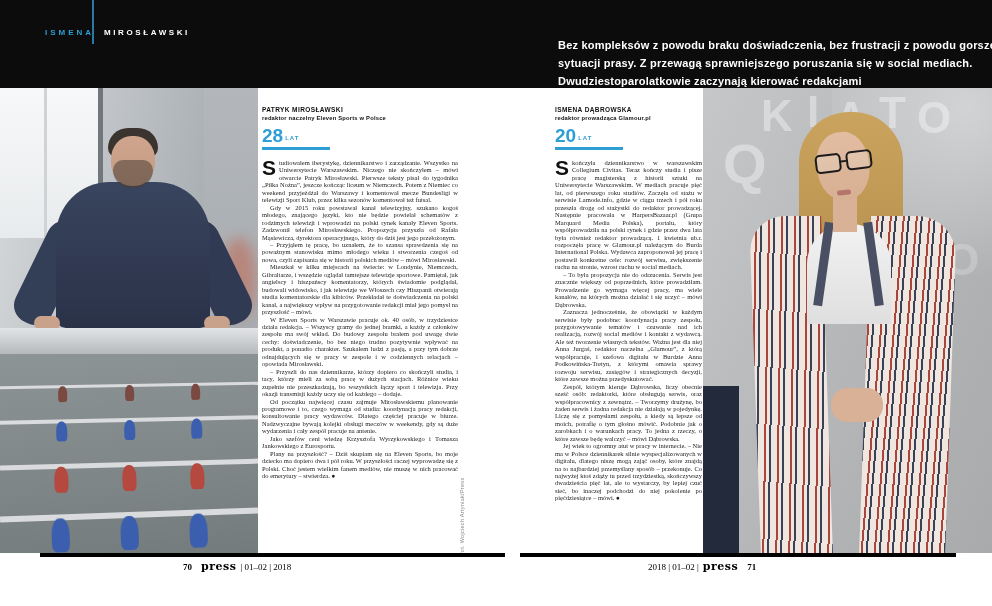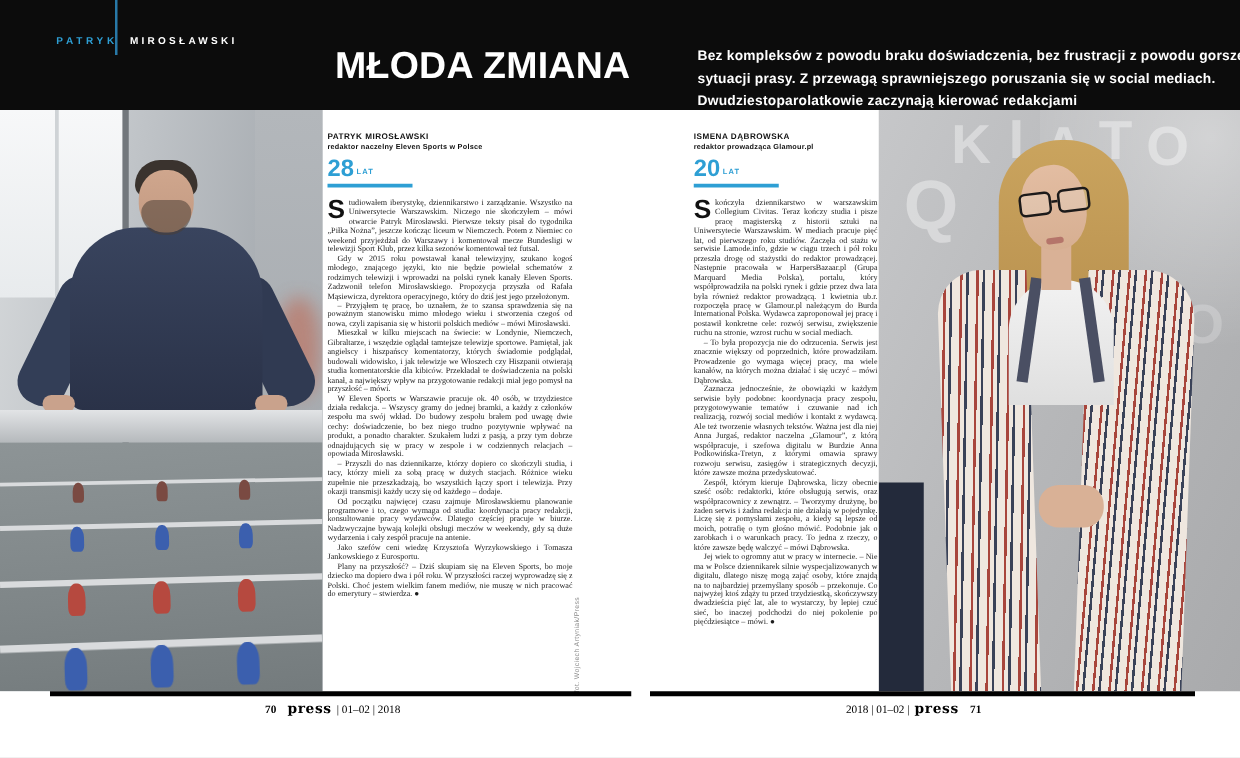--- a/index.html
+++ b/index.html
@@ -34,22 +34,22 @@
 
   
   .photo-credit{position:absolute;left:459px;top:446px;height:108px;writing-mode:vertical-rl;transform:rotate(180deg);
         font-size:5.5px;letter-spacing:.3px;color:#8a8a8a;font-family:"Liberation Sans",sans-serif;}
 
   
   .rule{position:absolute;top:553px;height:4px;background:#000;}
   .rule-left{left:40px;width:465px;}
   .rule-right{left:520px;width:436px;}
   .footer{position:absolute;top:560px;font-family:"Liberation Serif",serif;font-size:9px;color:#000;white-space:nowrap;}
-  .footer-left{left:207px;}
-  .footer-right{left:648px;width:142px;text-align:right;}
+  .footer-left{left:178px;}
+  .footer-right{left:648px;width:142px;text-align:left;}
   .footer .pg{font-weight:700;margin:0 5px;}
   .footer .logo{font-weight:700;font-size:11px;letter-spacing:.5px;margin:0 4px;font-family:"DejaVu Serif",serif;}
 
   
   .photo-left{position:absolute;left:0;top:88px;width:258px;height:465px;overflow:hidden;
       background:linear-gradient(100deg,#d6d9db 0%,#bfc3c7 35%,#a8adb2 70%,#999ea3 100%);}
   .photo-left > div{position:absolute;}
   .pl-window{left:0;top:0;width:98px;height:150px;background:linear-gradient(#f7f8f9,#e8ebed);}
   .pl-mullion{left:44px;top:0;width:3px;height:150px;background:#cfd3d6;}
   .pl-frame-v{left:98px;top:0;width:5px;height:270px;background:#72777c;}
@@ -102,24 +102,23 @@
   .pr-lapel-l{left:116px;top:134px;width:9px;height:84px;background:#4a4f63;transform:rotate(8deg);}
   .pr-lapel-r{left:166px;top:134px;width:9px;height:84px;background:#4a4f63;transform:rotate(-8deg);}
   .pr-hands{left:128px;top:300px;width:52px;height:34px;background:#d9b196;border-radius:16px;}
 </style>
 </head>
 <body>
 
 <div class="spread">
 
   <div class="topbar">
-    <span class="kicker-section">PATRYK</span>
+    <span class="kicker-section">ISMENA</span>
     <span class="kicker-divider"></span>
     <span class="kicker-subsection">MIROSŁAWSKI</span>
-    <h1 class="title">MŁODA ZMIANA</h1>
     <div class="standfirst">
         <div class="sf-line">Bez kompleksów z powodu braku doświadczenia, bez frustracji z powodu gorszej</div>
         <div class="sf-line">sytuacji prasy. Z przewagą sprawniejszego poruszania się w social mediach.</div>
         <div class="sf-line">Dwudziestoparolatkowie zaczynają kierować redakcjami</div>
       </div>
   </div>
 
   <div class="photo-left">
     <div class="pl-window"></div>
     <div class="pl-mullion"></div>

